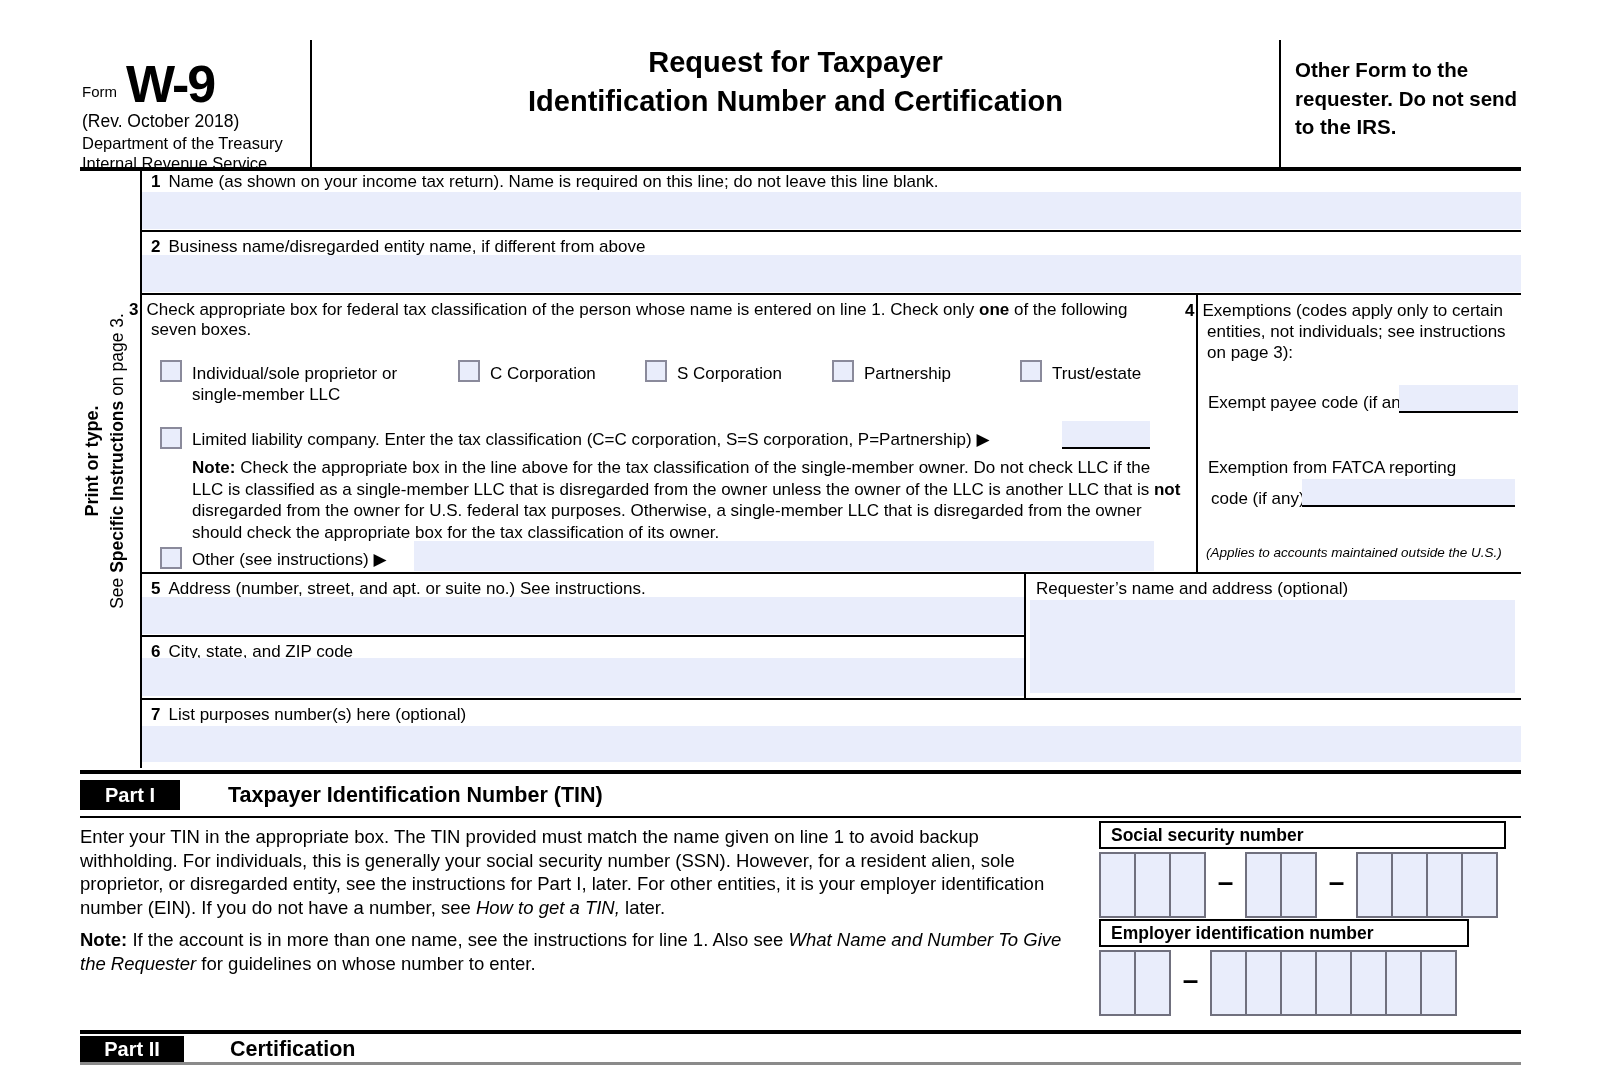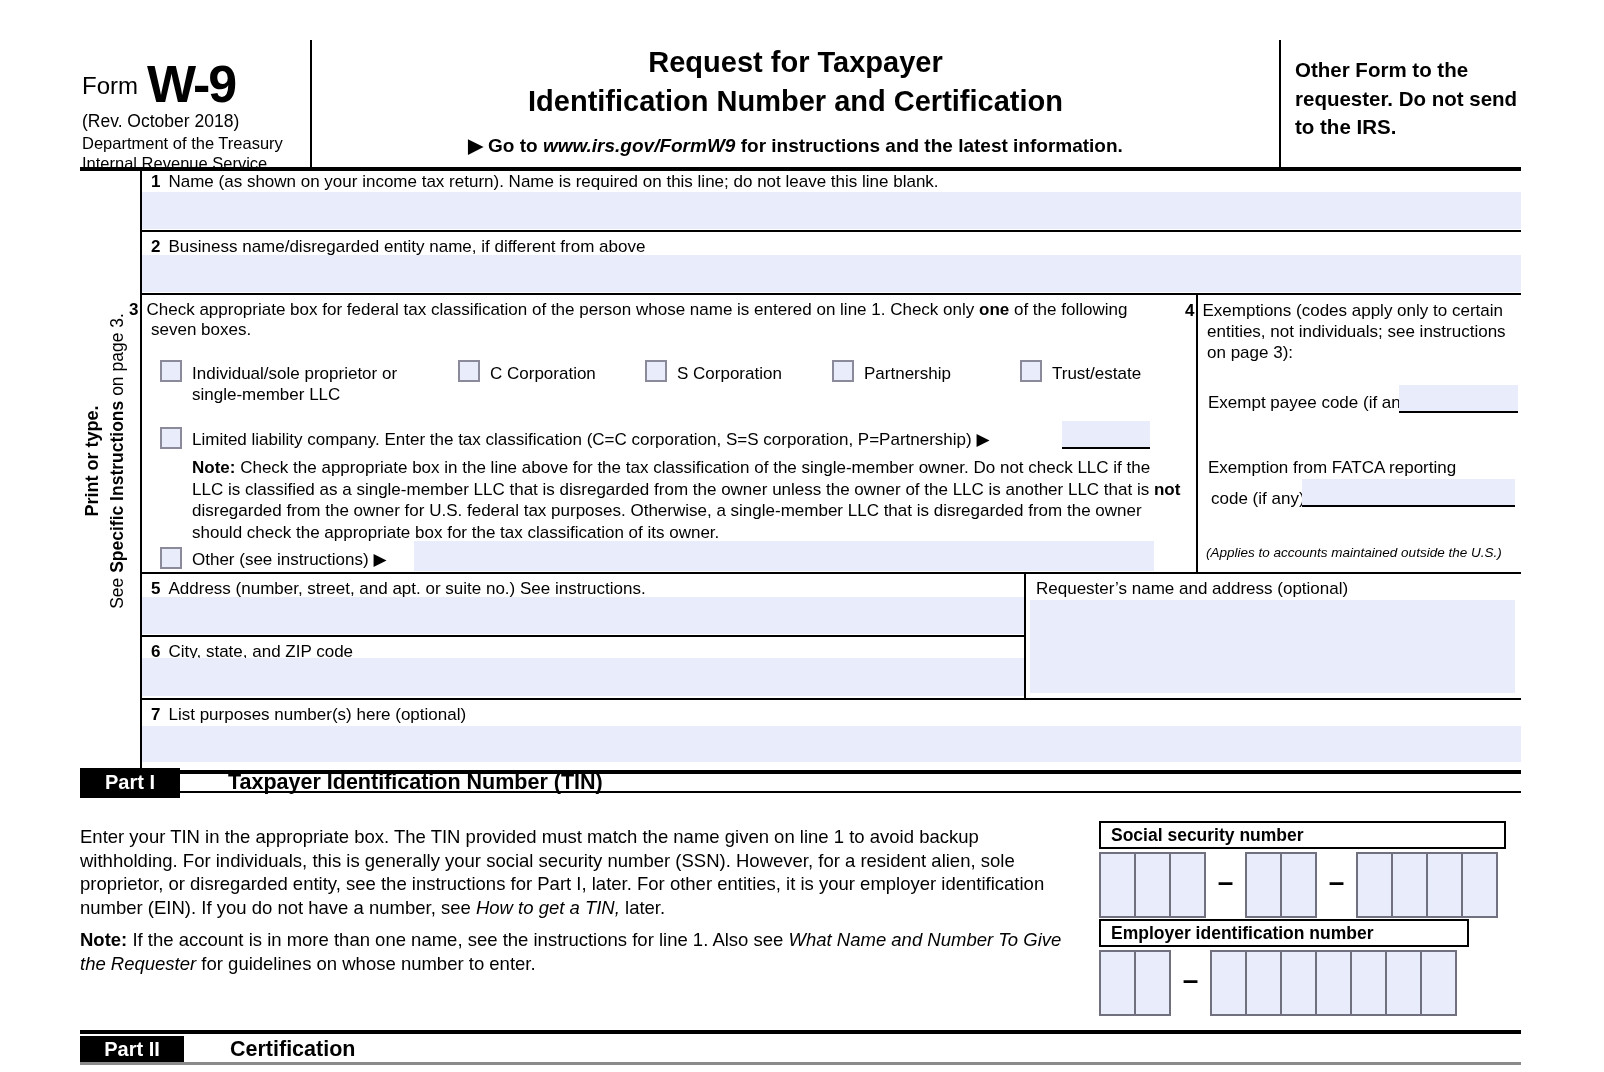--- a/index.html
+++ b/index.html
@@ -8,21 +8,21 @@
     width: 1604px; height: 1072px; position: relative; overflow: hidden;
     font-family: "Liberation Sans", sans-serif; color: #000;
     --field-bg: #e9edfb; --cb-border: #8a8a9b; --cell-border: #70707e;
   }
   .abs { position: absolute; }
 
   
   #header { left: 80px; top: 30px; width: 1441px; height: 141px; border-bottom: 4px solid #000; display: flex; }
   .h-left { width: 230px; padding: 32px 0 0 2px; }
   .formline { display: flex; align-items: flex-end; gap: 9px; }
-  .form-word { font-size: 24px; padding-bottom: 6px; }
+  .form-word { font-size: 15px; padding-bottom: 6px; }
   .form-number { font-size: 52px; font-weight: bold; letter-spacing: -2px; line-height: 44px; }
   .rev { font-size: 17.5px; margin-top: 5px; }
   .dept { font-size: 16.5px; line-height: 19.5px; margin-top: 2px; }
   .h-div { width: 0; border-left: 2.5px solid #000; margin-top: 10px; }
   .h-center { flex: 1; text-align: center; padding-top: 13px; }
   .f-title { font-size: 29px; font-weight: bold; line-height: 39px; }
   .f-goto { font-size: 19px; font-weight: bold; margin-top: 13px; }
   .f-goto i { font-style: italic; }
   .h-right { width: 240px; padding: 26px 0 0 14px; font-weight: bold; font-size: 20.5px; line-height: 28.5px; }
 
@@ -57,21 +57,21 @@
 
   .r56 { height: 126px; display: flex; }
   .c56 { width: 882px; }
   .r5 { height: 63px; border-bottom: 2px solid #000; position: relative; }
   .r6 { height: 61px; position: relative; }
   .creq { flex: 1; border-left: 2px solid #000; position: relative; }
   .r7 { height: 68px; border-bottom: none; }
 
   
   .partbar { left: 80px; width: 1441px; display: flex; align-items: center; background: #fff; }
-  #p1bar { top: 770px; height: 23px; border-top: 4px solid #000; border-bottom: 2px solid #000; }
+  #p1bar { top: 770px; height: 48px; border-top: 4px solid #000; border-bottom: 2px solid #000; }
   #p2bar { top: 1036px; height: 29px; border-bottom: 3px solid #8a8a8a; }
   .ptag { background: #000; color: #fff; font-weight: bold; font-size: 20px; height: 30px; width: 100px;
           display: flex; align-items: center; justify-content: center; }
   #p2bar .ptag { height: 26px; width: 104px; }
   .ptitle { font-size: 21.5px; font-weight: bold; margin-left: 48px; }
   #p2bar .ptitle { margin-left: 46px; }
   #thickline { left: 80px; top: 1030px; width: 1441px; height: 0; border-top: 4px solid #000; }
 
   
   #p1body { left: 80px; top: 819px; width: 1441px; height: 176px; }
@@ -98,23 +98,20 @@
       <div>Department of the Treasury</div>
       <div>Internal Revenue Service</div>
     </div>
   </div>
   <div class="h-div"></div>
   <div class="h-center">
     <div class="f-title">
       <div>Request for Taxpayer</div>
       <div>Identification Number and Certification</div>
     </div>
-    <div class="f-goto">
-      <span>▶</span><span> Go to </span><i>www.irs.gov/FormW9</i><span> for instructions and the latest information.</span>
-    </div>
   </div>
   <div class="h-div"></div>
   <div class="h-right">Other Form to the requester. Do not send to the IRS.</div>
 </div>
 
 <div id="sidebar" class="abs">
   <div class="rot">
     <div class="sb1">Print or type.</div>
     <div><span>See </span><b>Specific Instructions</b><span> on page 3.</span></div>
   </div>

